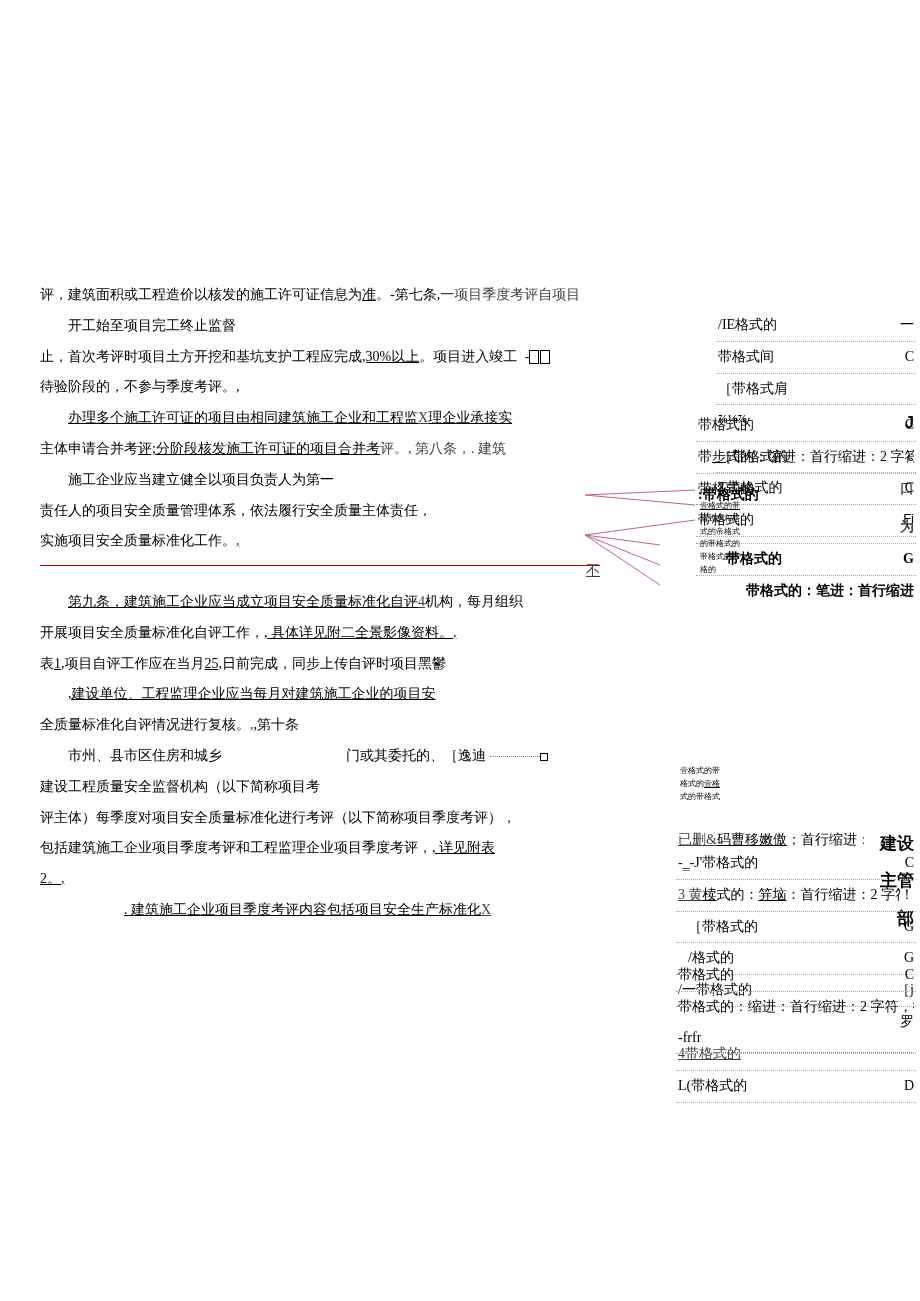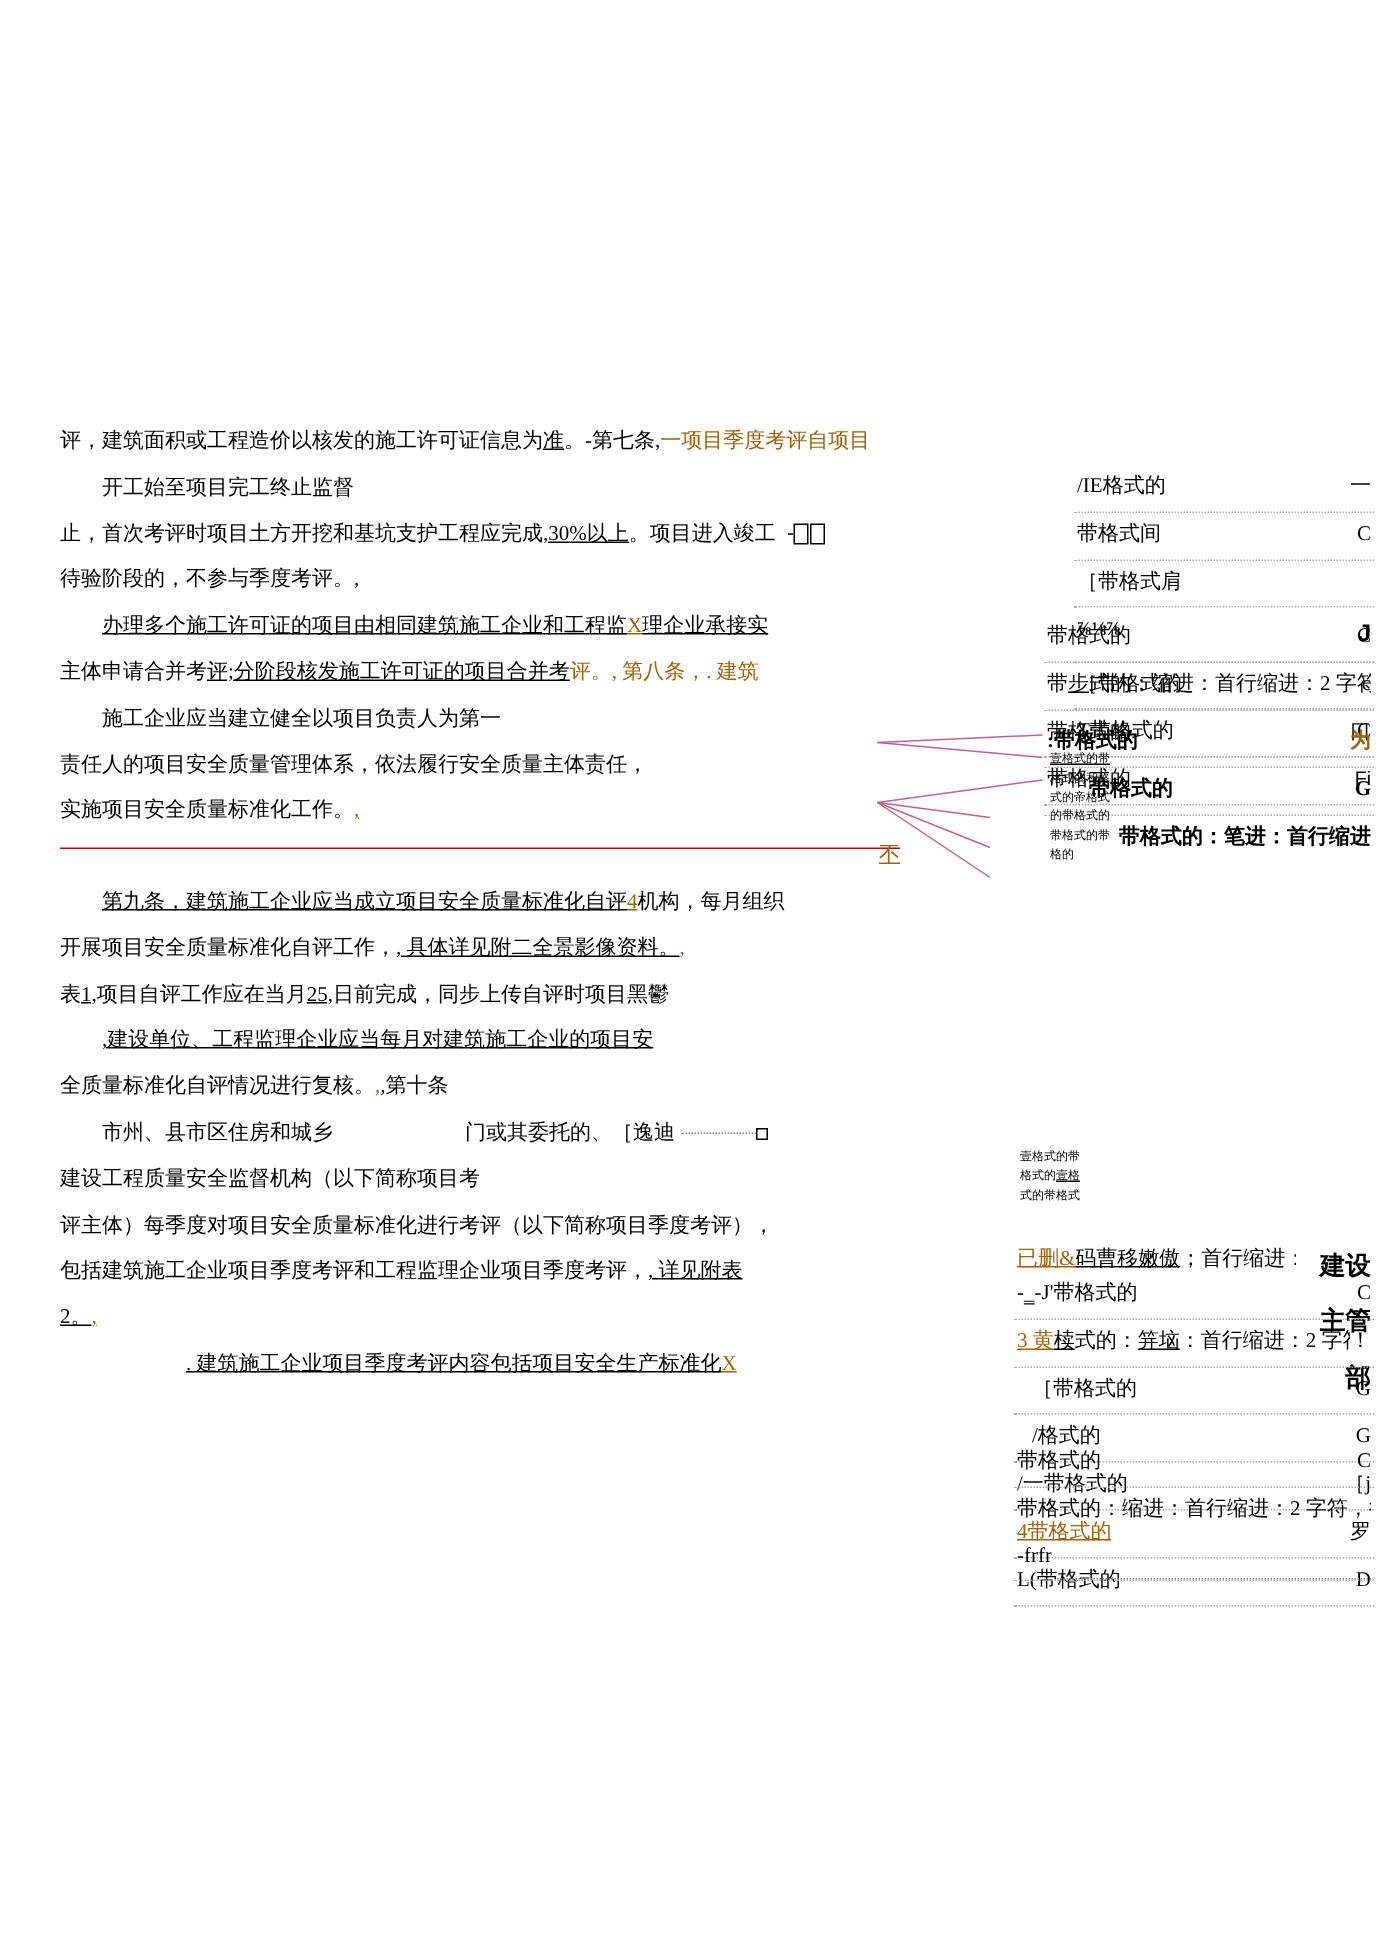--- a/index.html
+++ b/index.html
@@ -14,21 +14,21 @@
     padding: 280px 40px 40px 40px;
     line-height: 2.2;
   }
   .main-col {
     width: 580px;
     float: left;
   }
   .para { margin-bottom: 0; text-align: justify; }
   .indent { text-indent: 2em; }
   .u { text-decoration: underline; }
-  .red { color: #a16207; }
+  .red { color: #404040; margin-top: 32px; }
   .rule-red {
     border: none;
     border-top: 1px solid #c00000;
     margin: 8px 0;
     width: 560px;
   }
   .anno-row { 
     display: flex; 
     justify-content: space-between; 
     border-bottom: 1px dotted #aaa;
@@ -141,21 +141,21 @@
   </div>
 
   <div class="para indent">
     <span class="u">,建设单位、工程监理企业应当每月对建筑施工企业的项目安</span>
   </div>
 
   <div class="para">
     <span>全质量标准化自评情况进行复核。</span><span class="u red">,</span><span>,第十条</span>
   </div>
 
-  <div class="para indent" style="display:flex; align-items:flex-end; gap:60px;">
+  <div class="para indent" style="display:flex; align-items:flex-end; gap:96px;">
     <span>市州、县市区住房和城乡</span>
     <span><span>门或其委托的、［逸迪</span> <span class="dash-line"></span><span class="tiny-box"></span></span>
   </div>
 
   <div class="para">
     <span>建设工程质量安全监督机构（以下简称项目考</span>
   </div>
 
   <div class="para">
     <span>评主体）每季度对项目安全质量标准化进行考评（以下简称项目季度考评），</span>

